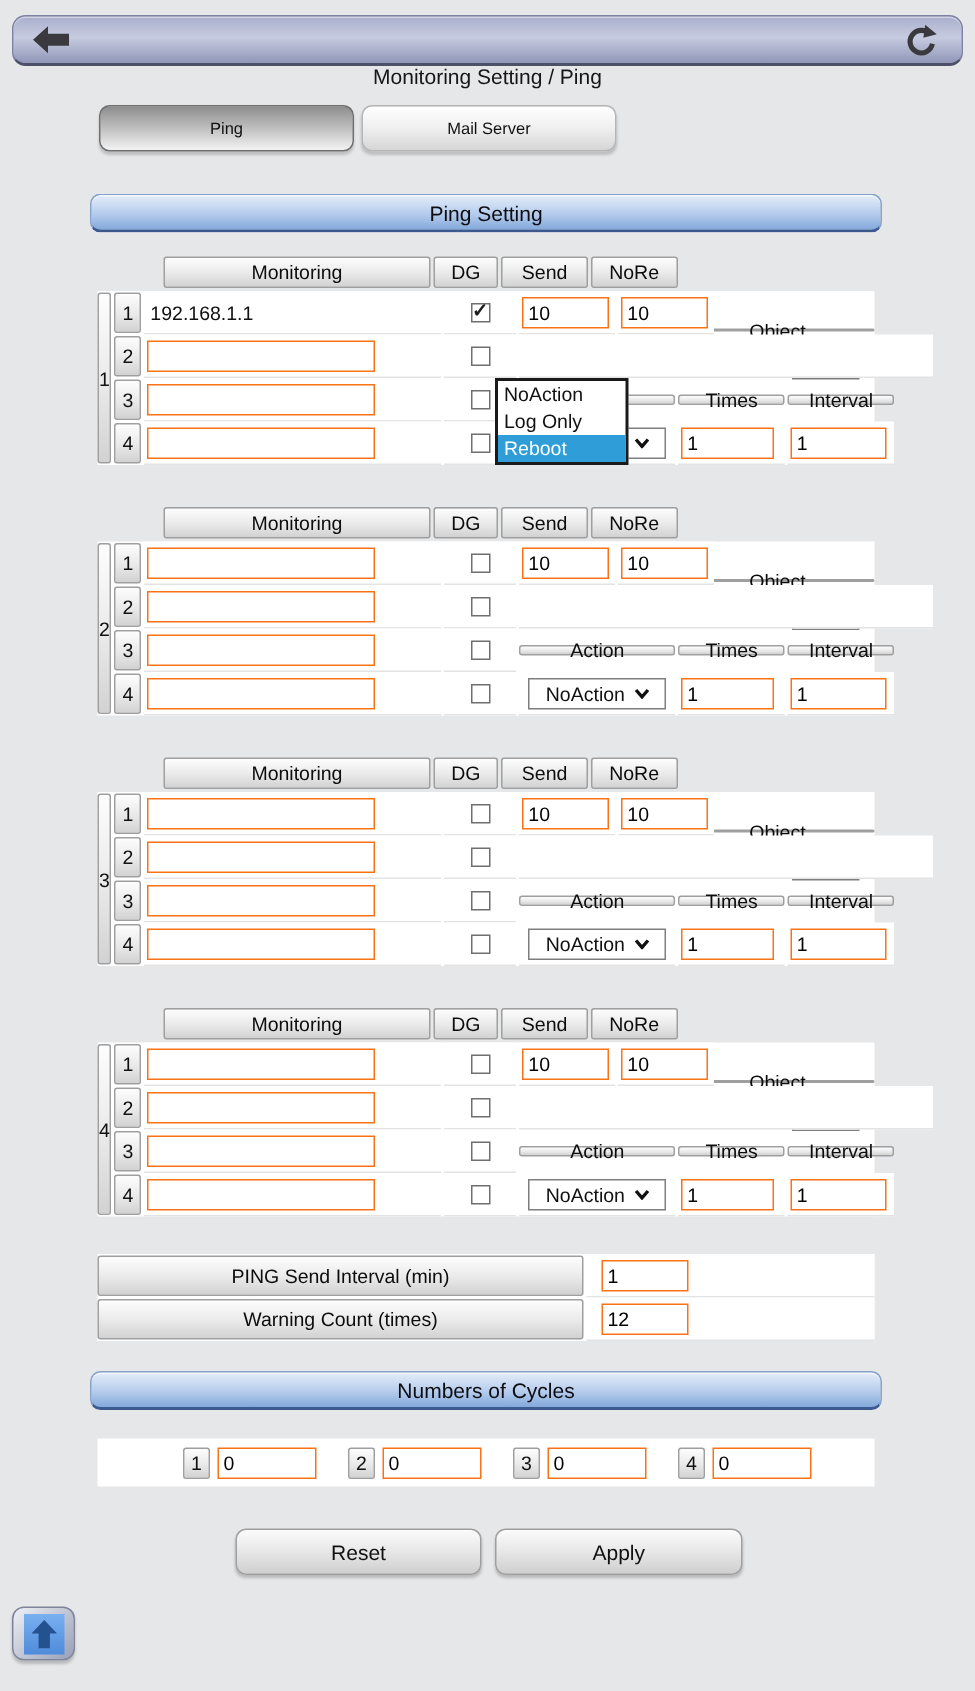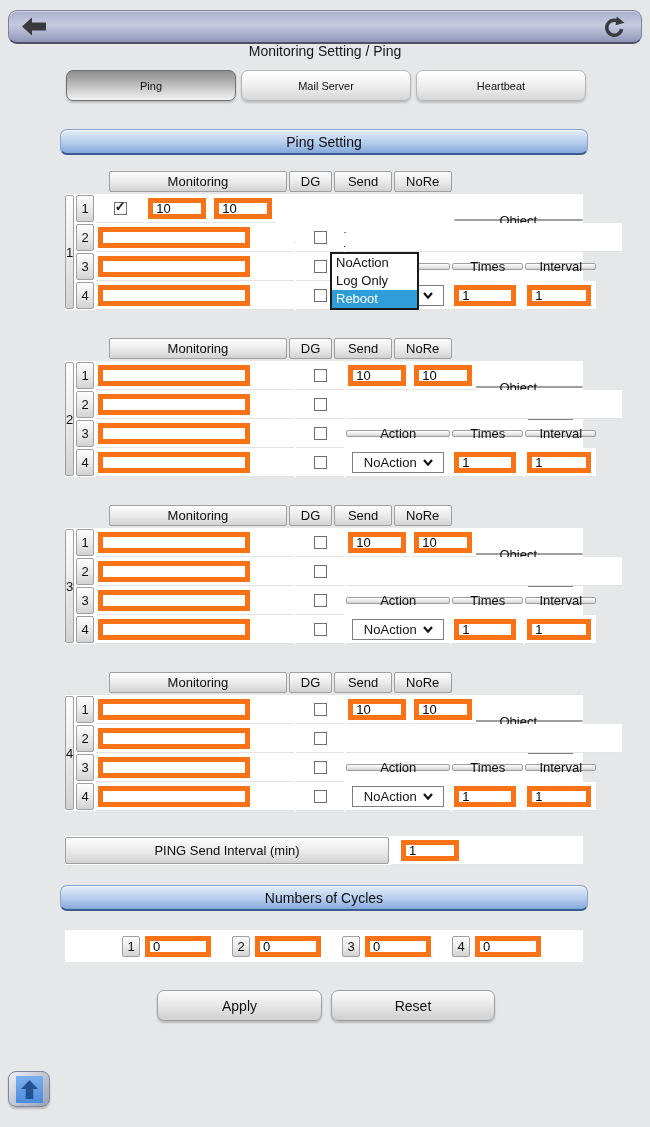--- a/index.html
+++ b/index.html
@@ -96,21 +96,21 @@
     border: 1px solid #9f9f9f; border-radius: 2px;
     display: flex; align-items: center; justify-content: center;
     font-size: 13px;
   }
   .wc { background: #fff; border-bottom: 1px solid #e3e3e3; display: flex; align-items: center; }
   .hc { margin: 11px 0; }
   .mon-text { font-size: 13px; padding-left: 4px; }
   input.txt {
     font-family: "Liberation Sans", sans-serif;
     font-size: 13px; height: 21px;
-    border: 5px solid #f97316; background: #fff;
+    border: 1px solid #f97316; background: #fff;
     padding: 4px 3px; margin-left: 2px;
   }
   .in-mon { width: 152px; }
   .in-s, .in-n { width: 58px; }
   .in-t { width: 62px; }
   .in-i { width: 64px; margin-left: 3px; }
   .cb {
     width: 13px; height: 13px; background: #fff;
     border: 1px solid #6f6f6f; margin: 0 auto;
     position: relative; cursor: pointer;
@@ -190,38 +190,40 @@
     <svg width="22" height="23" viewBox="0 0 22 23">
       <path d="M17.2 7.2 A7.5 7.5 0 1 0 18.6 13.2" fill="none" stroke="#3a3a3e" stroke-width="3.4"></path>
       <polygon points="13.8,0.5 21.5,6.8 12.6,9.2" fill="#3a3a3e"></polygon>
     </svg>
   </span>
 </div>
 
 <div class="tabs">
   <div class="tab active">Ping</div>
   <div class="tab">Mail Server</div>
-  <div class="tab">Heartbeat</div>
 </div>
 
 <div class="bluebar bar-ping">Ping Setting</div>
 
 <div class="grp grp-first">
   <div class="hdr-row">
     <div class="h c-mon">Monitoring</div>
     <div class="h c-dg">DG</div>
     <div class="h c-s">Send</div>
     <div class="h c-n">NoRe</div>
     <div class="h c-o">Object</div>
   </div>
   <div class="grp-body">
     <div class="gbtn">1</div>
     <div class="rows">
       <div class="grp-row">
         <div class="numbtn">1</div>
+        <div class="wc c-mon">
+            <span class="mon-text">192.168.1.1</span>
+          </div>
         <div class="wc c-dg">
             <span class="cb">
               <span class="mark">✓</span>
             </span>
           </div>
         <div class="wc c-s">
             <input class="txt in-s" value="10" style="">
           </div>
         <div class="wc c-n">
             <input class="txt in-n" value="10" style="">
@@ -538,20 +540,26 @@
   </div>
 </div>
 
 <div class="kv-wrap">
   <div class="kv-row">
     <div class="h kv-label">PING Send Interval (min)</div>
     <div class="wc kv-val">
         <input class="txt" value="1" style="">
       </div>
   </div>
+  <div class="kv-row">
+    <div class="h kv-label">Warning Count (times)</div>
+    <div class="wc kv-val">
+        <input class="txt" value="12" style="">
+      </div>
+  </div>
 </div>
 
 <div class="bluebar bar-cycles">Numbers of Cycles</div>
 
 <div class="cycles">
   <div class="cyc">
     <div class="numbtn">1</div>
     <input class="txt in-cyc" value="0" style="">
   </div>
   <div class="cyc">
@@ -562,22 +570,22 @@
     <div class="numbtn">3</div>
     <input class="txt in-cyc" value="0" style="">
   </div>
   <div class="cyc">
     <div class="numbtn">4</div>
     <input class="txt in-cyc" value="0" style="">
   </div>
 </div>
 
 <div class="actions">
+  <div class="btn btn-reset">Reset</div>
   <div class="btn">Apply</div>
-  <div class="btn btn-reset">Reset</div>
 </div>
 
 <div class="scrolltop">
   <span class="sq">
     <svg width="17" height="19" viewBox="0 0 18 20">
       <polygon points="9,0 18,9.5 13,9.5 13,20 5,20 5,9.5 0,9.5" fill="#24518f"></polygon>
     </svg>
   </span>
 </div>
 

